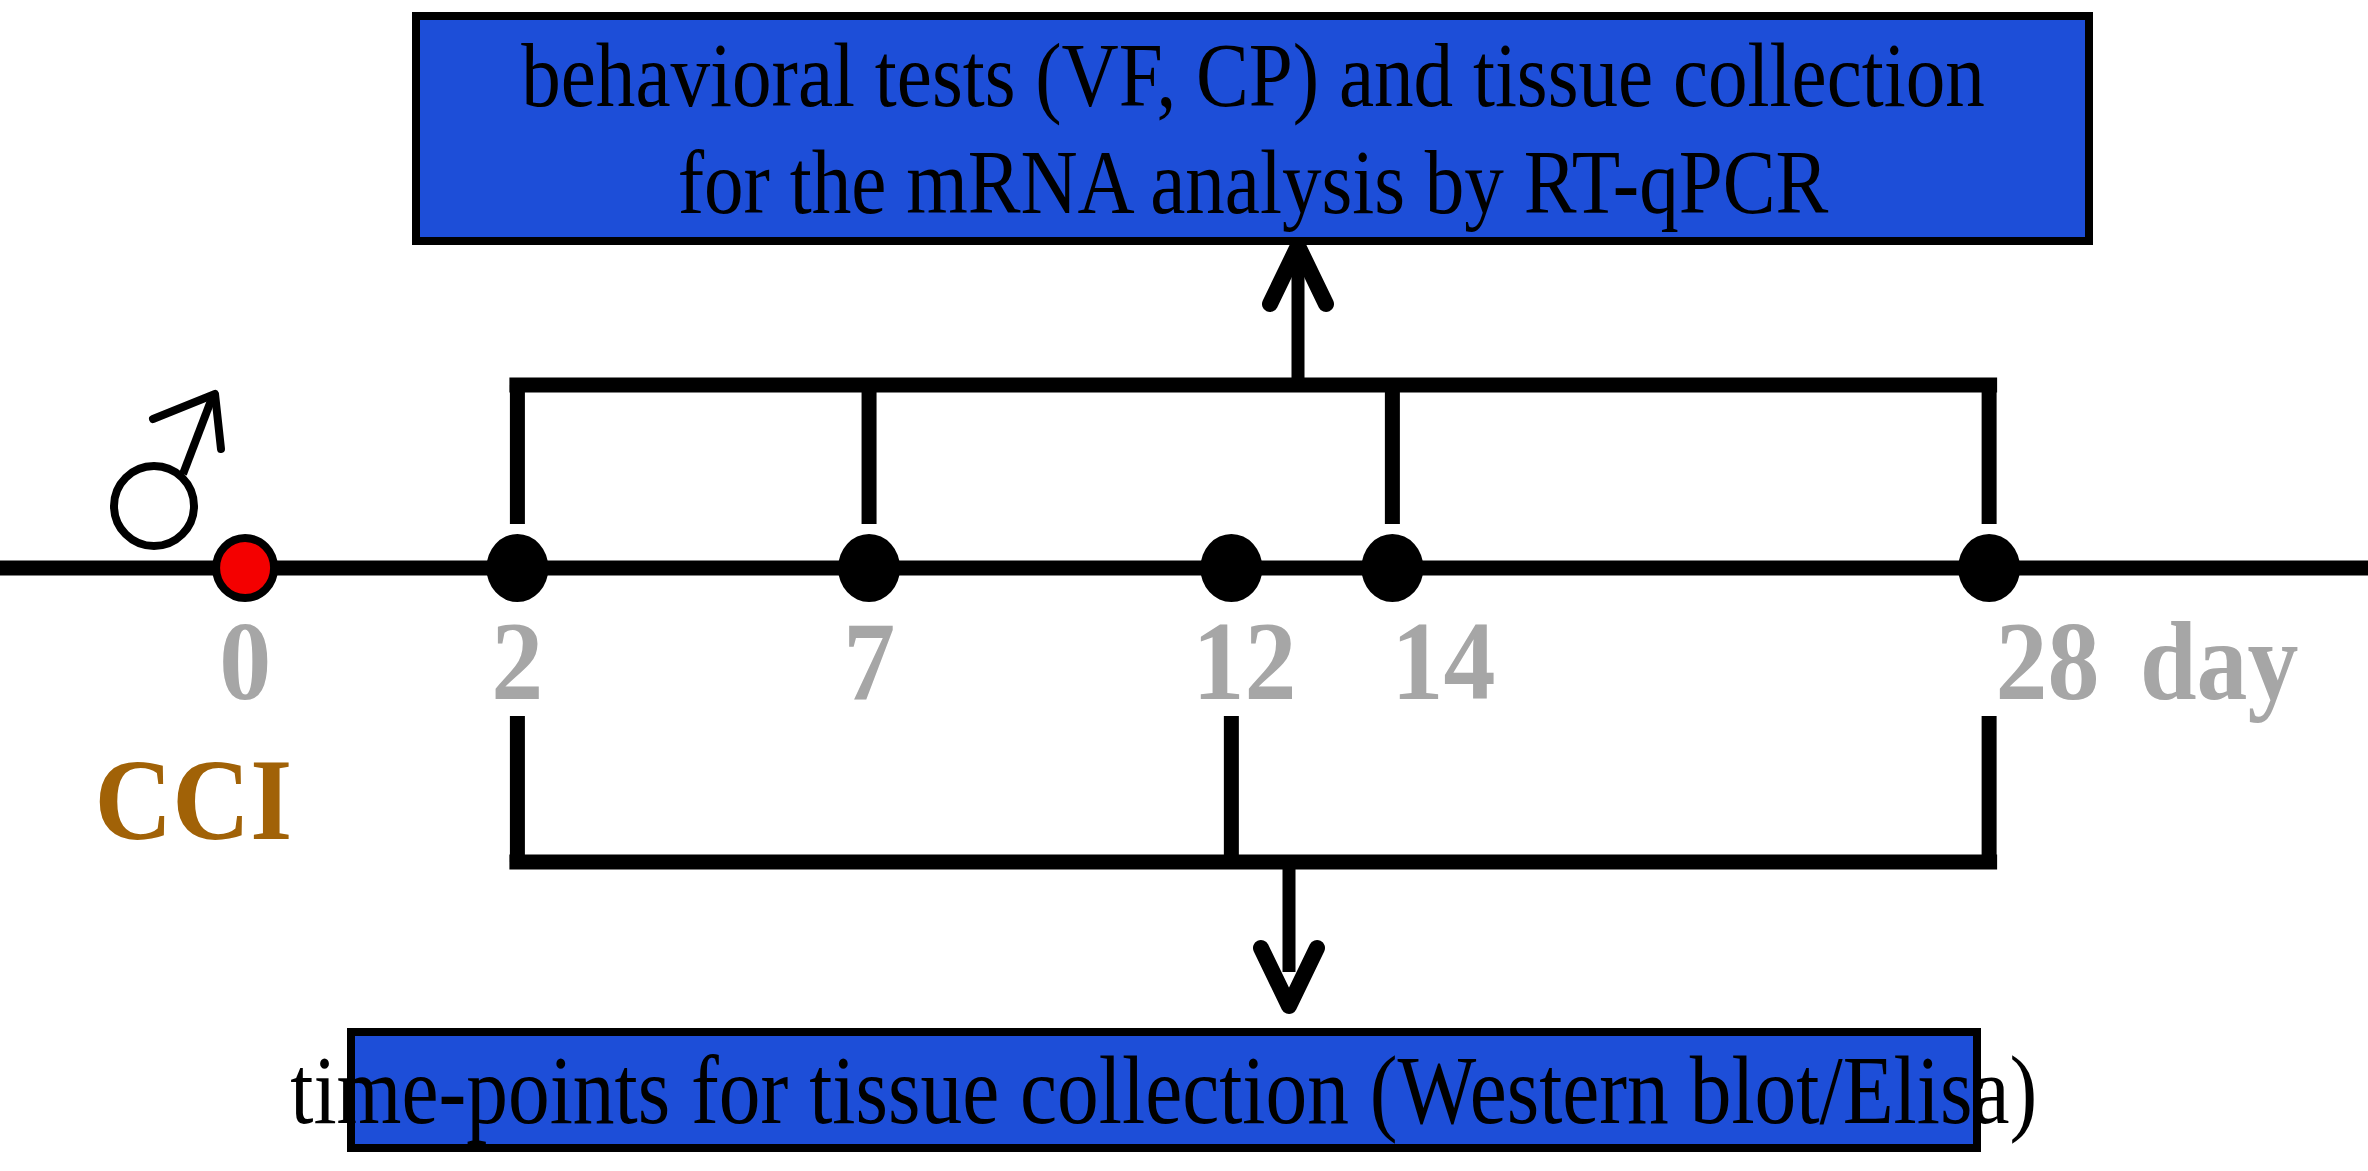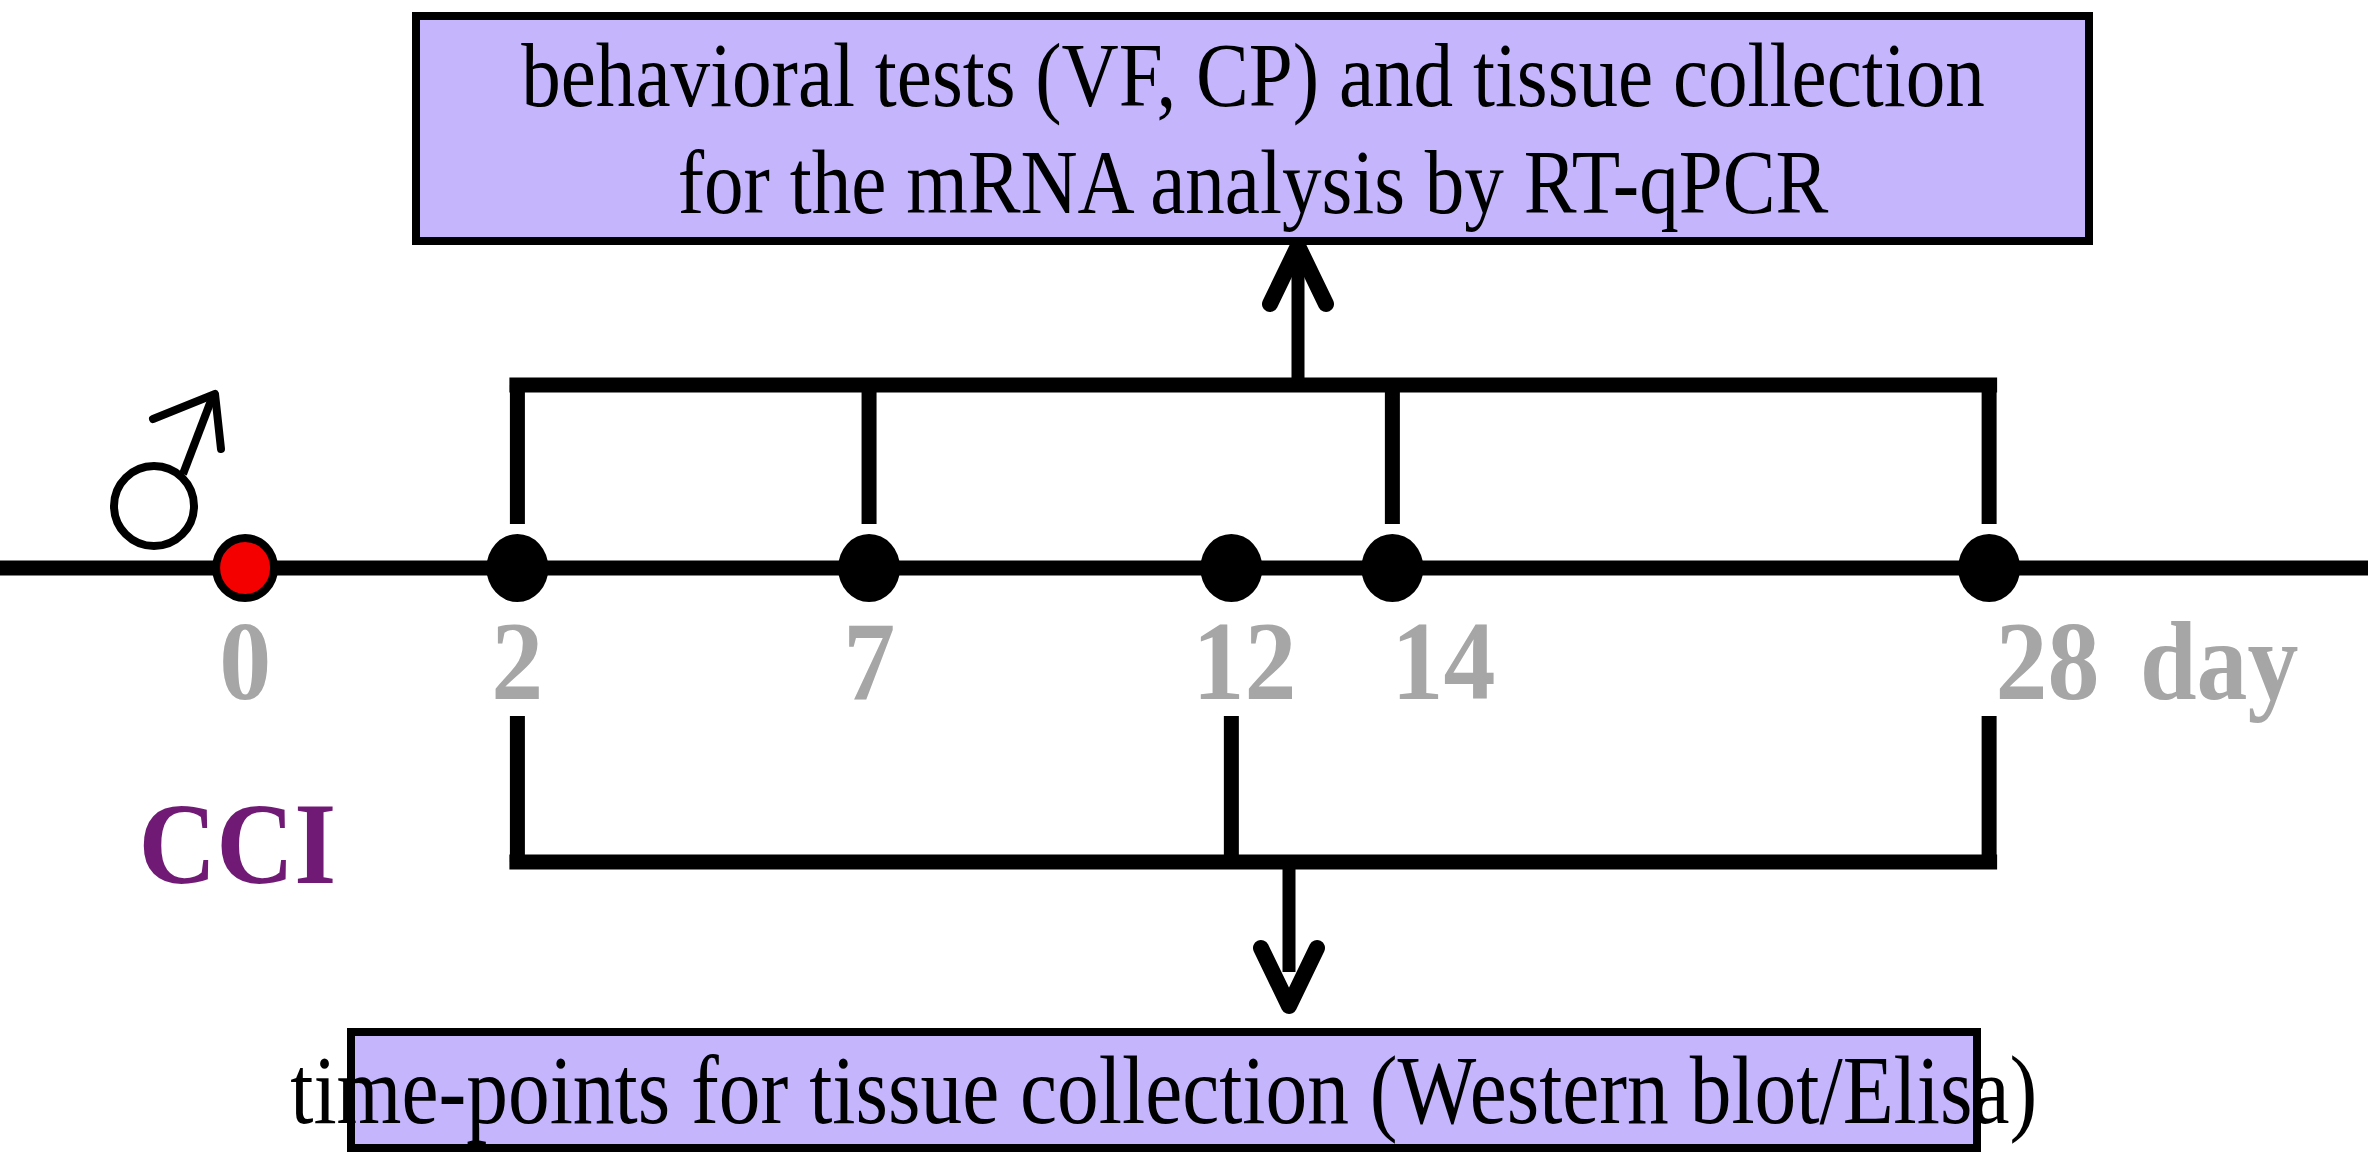--- a/index.html
+++ b/index.html
@@ -7,21 +7,21 @@
     position:relative;
     width:2368px;height:1171px;
     background:#ffffff;
     font-family:"Liberation Serif","DejaVu Serif",serif;
     overflow:hidden;
   }
   .art{position:absolute;left:0;top:0;width:2368px;height:1171px;}
   .textbox{
     position:absolute;
     border:8px solid #000000;
-    background:#c4b5fd;
+    background:#1d4ed8;
     display:flex;flex-direction:column;align-items:center;justify-content:center;
     color:#000000;
     text-align:left;
     box-sizing:border-box;
     z-index:2;
   }
   .topbox{left:412px;top:12px;width:1681px;height:233px;font-size:92px;line-height:1.16;}
   .bottombox{left:347px;top:1028px;width:1634px;height:124px;font-size:97px;}
   .boxline{display:inline-block;white-space:nowrap;transform:scaleX(0.86);transform-origin:50% 50%;}
   .day-label{
@@ -31,24 +31,23 @@
     color:#a6a6a6;
   }
   .day-label > span{display:inline-block;transform:scaleX(0.92);transform-origin:50% 50%;}
   .unit-label{
     position:absolute;left:2098px;top:604px;width:260px;
     font-weight:bold;font-size:113px;line-height:1;
     color:#a6a6a6;text-align:center;white-space:nowrap;
   }
   .unit-label > span{display:inline-block;transform:scaleX(0.9);transform-origin:0 50%;}
   .cci-label{
-    position:absolute;left:87px;top:786px;width:300px;
-    text-align:center;
+    position:absolute;left:87px;top:742px;width:300px;
     font-weight:bold;font-size:116px;line-height:1;
-    color:#701a75;white-space:nowrap;
+    color:#a16207;white-space:nowrap;
   }
   .cci-label > span{display:inline-block;transform:scaleX(0.93);transform-origin:50% 50%;}
 </style>
 </head>
 <body>
 
 <div class="fig">
 
   <svg class="art" viewBox="0 0 2368 1171" aria-hidden="true">
 

